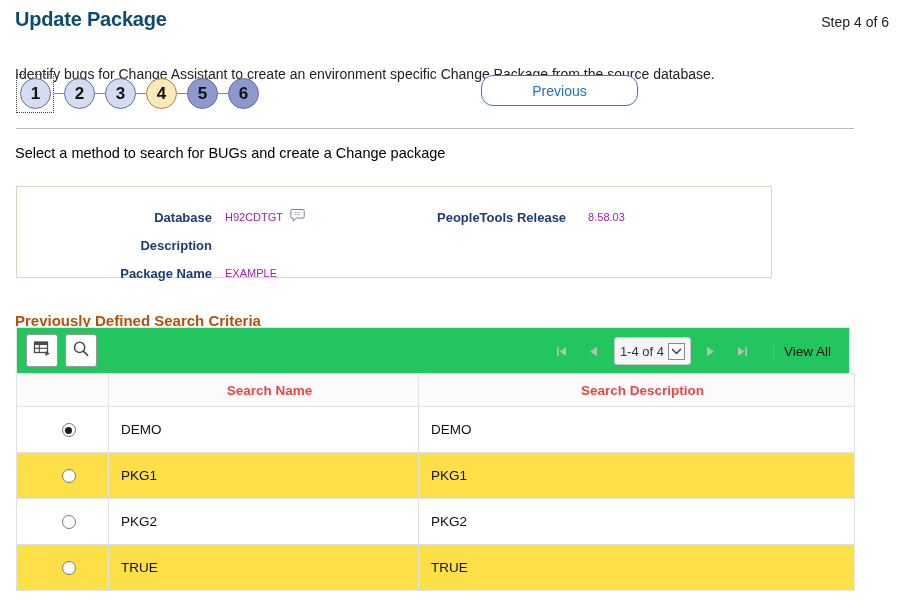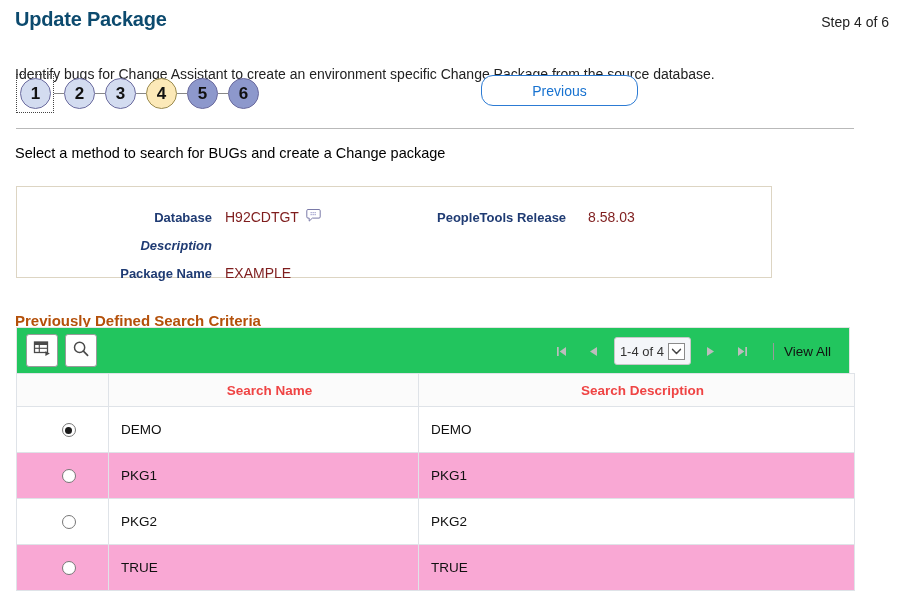--- a/index.html
+++ b/index.html
@@ -147,34 +147,34 @@
     width: 100%;
     height: 100%;
   }
   .info-row {
     position: absolute;
     height: 28px;
     display: flex;
     align-items: center;
   }
   .info-row.r1 { top: 16px; left: 0; }
-  .info-row.r2 { top: 44px; left: 0; font-style: italic; }
+  .info-row.r2 { top: 44px; left: 0; }
   .info-row.r3 { top: 72px; left: 0; }
   .info-label {
     width: 208px;
     text-align: right;
     font-size: 13px;
     font-weight: bold;
     color: #1f3b73;
     padding-right: 13px;
     box-sizing: border-box;
   }
   .info-value {
-    font-size: 14px;
-    color: #7f1d1d;
+    font-size: 11px;
+    color: #a21caf;
   }
   .comment-icon {
     display: inline-block;
     margin-left: 7px;
     vertical-align: -2px;
   }
   .info-right {
     position: absolute;
     top: 16px;
     left: 420px;
@@ -316,21 +316,21 @@
   }
   .col-sel   { width: 92px; }
   .col-name  { width: 310px; }
   .col-desc  { width: 436px; }
   .data-table tbody td {
     height: 46px;
     padding: 0 0 0 12px;
     color: #111111;
   }
   .data-table tbody tr.odd  td { background: #ffffff; }
-  .data-table tbody tr.even td { background: #f9a8d4; }
+  .data-table tbody tr.even td { background: #fde047; }
   .cell-sel { text-align: center; padding-left: 0; }
 
   .radio {
     width: 14px;
     height: 14px;
     border-radius: 50%;
     border: 1px solid #777777;
     background: #ffffff;
     display: inline-block;
     position: relative;

